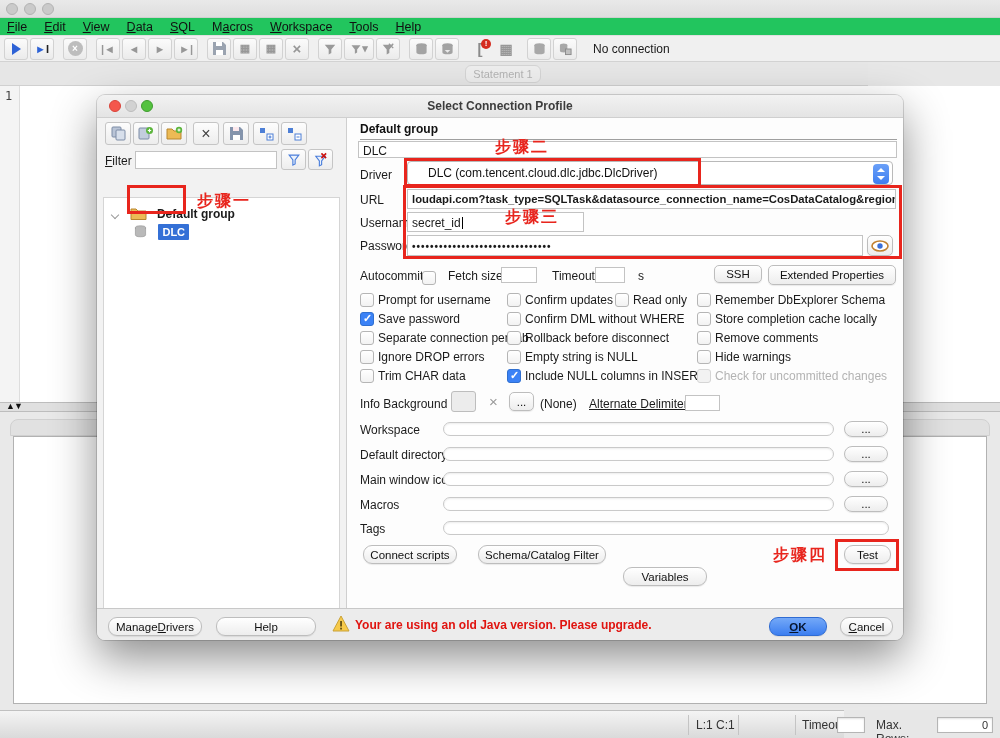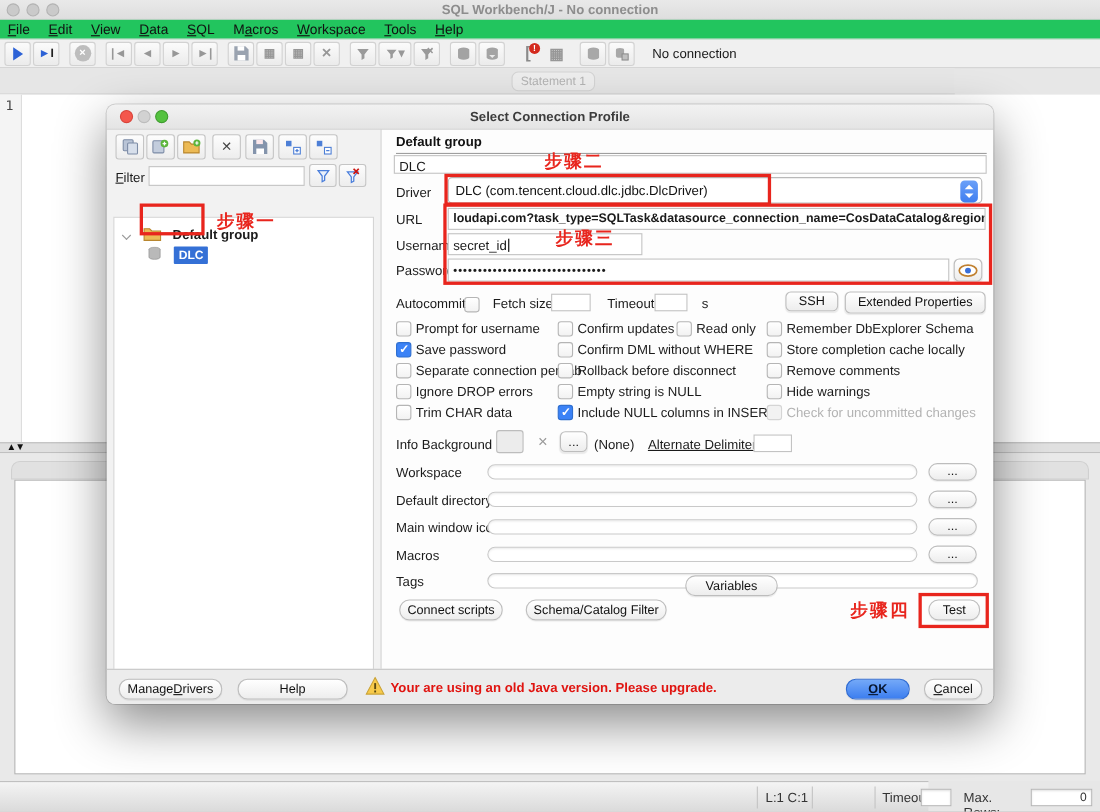--- a/index.html
+++ b/index.html
@@ -81,21 +81,20 @@
 </style>
 </head>
 <body>
 
 <div class="screen">
 
   <div class="abs titlebar">
     <span class="light" style="left:6px"></span>
     <span class="light" style="left:24px"></span>
     <span class="light" style="left:42px"></span>
-    <span class="title">SQL Workbench/J - No connection</span>
   </div>
 
   <div class="abs menubar">
     <span><u>F</u>ile</span>
     <span><u>E</u>dit</span>
     <span><u>V</u>iew</span>
     <span><u>D</u>ata</span>
     <span><u>S</u>QL</span>
     <span>M<u>a</u>cros</span>
     <span><u>W</u>orkspace</span>
@@ -317,21 +316,21 @@
     </div>
     <div class="dlg-divider"></div>
 
     <div class="dlg-form">
       <div class="abs" style="left:13px;top:4px;right:6px;border-bottom:1px solid #9f9f9f;padding-bottom:3px;font-size:12px;font-weight:bold;color:#111">Default group</div>
 
       <div class="abs field" style="left:11px;top:23px;width:539px;height:17px;font-size:12px">DLC</div>
 
       <div class="abs lbl" style="left:13px;top:50px">Driver</div>
       <div class="combo" style="left:60px;top:43px;width:486px;height:24px">
-        <span style="">DLC (com.tencent.cloud.dlc.jdbc.DlcDriver)</span>
+        <span style="margin-left:14px">DLC (com.tencent.cloud.dlc.jdbc.DlcDriver)</span>
         <span class="stepper" style="right:3px;top:1.5px">
             <i class="step-up"></i>
             <i class="step-dn"></i>
           </span>
       </div>
 
       <div class="abs lbl" style="left:13px;top:75px">URL</div>
       <div class="abs field" style="left:60px;top:71px;width:489px;height:20px;font-size:11.3px;font-weight:bold;padding-top:3px">loudapi.com?task_type=SQLTask&amp;datasource_connection_name=CosDataCatalog&amp;region=ap-nanjing</div>
 
       <div class="abs lbl" style="left:13px;top:98px">Username</div>
@@ -405,21 +404,21 @@
       <div class="abs lbl" style="left:13px;top:380px">Macros</div>
       <div class="abs pill" style="left:96px;top:379px;width:391px;height:14px"></div>
       <div class="abs btn" style="left:497px;top:378px;width:44px;height:16px;border-radius:8px">...</div>
 
       <div class="abs lbl" style="left:13px;top:404px">Tags</div>
       <div class="abs pill" style="left:96px;top:403px;width:446px;height:14px"></div>
 
       
       <div class="abs btn" style="left:16px;top:427px;width:94px;height:19px;border-radius:9px">Connect scripts</div>
       <div class="abs btn" style="left:131px;top:427px;width:128px;height:19px;border-radius:9px">Schema/Catalog Filter</div>
-      <div class="abs btn" style="left:276px;top:405px;width:84px;height:19px;border-radius:9px">Variables</div>
+      <div class="abs btn" style="left:276px;top:449px;width:84px;height:19px;border-radius:9px">Variables</div>
       <div class="abs btn" style="left:497px;top:427px;width:47px;height:19px;border-radius:9px">Test</div>
     </div>
 
     <div class="dlg-bottom">
       <div class="abs btn" style="left:11px;top:8px;width:94px;height:19px;border-radius:9px">Manage <u>D</u>rivers</div>
       <div class="abs btn" style="left:119px;top:8px;width:100px;height:19px;border-radius:9px">Help</div>
       <svg class="abs" style="left:235px;top:6px" width="18" height="17" viewBox="0 0 18 17">
           <path d="M9 1 L17 16 H1z" fill="#f7ca4a" stroke="#c9a236"></path>
           <rect x="8.2" y="6" width="1.7" height="5.5" fill="#5b4a10"></rect>
           <rect x="8.2" y="12.7" width="1.7" height="1.8" fill="#5b4a10"></rect>

